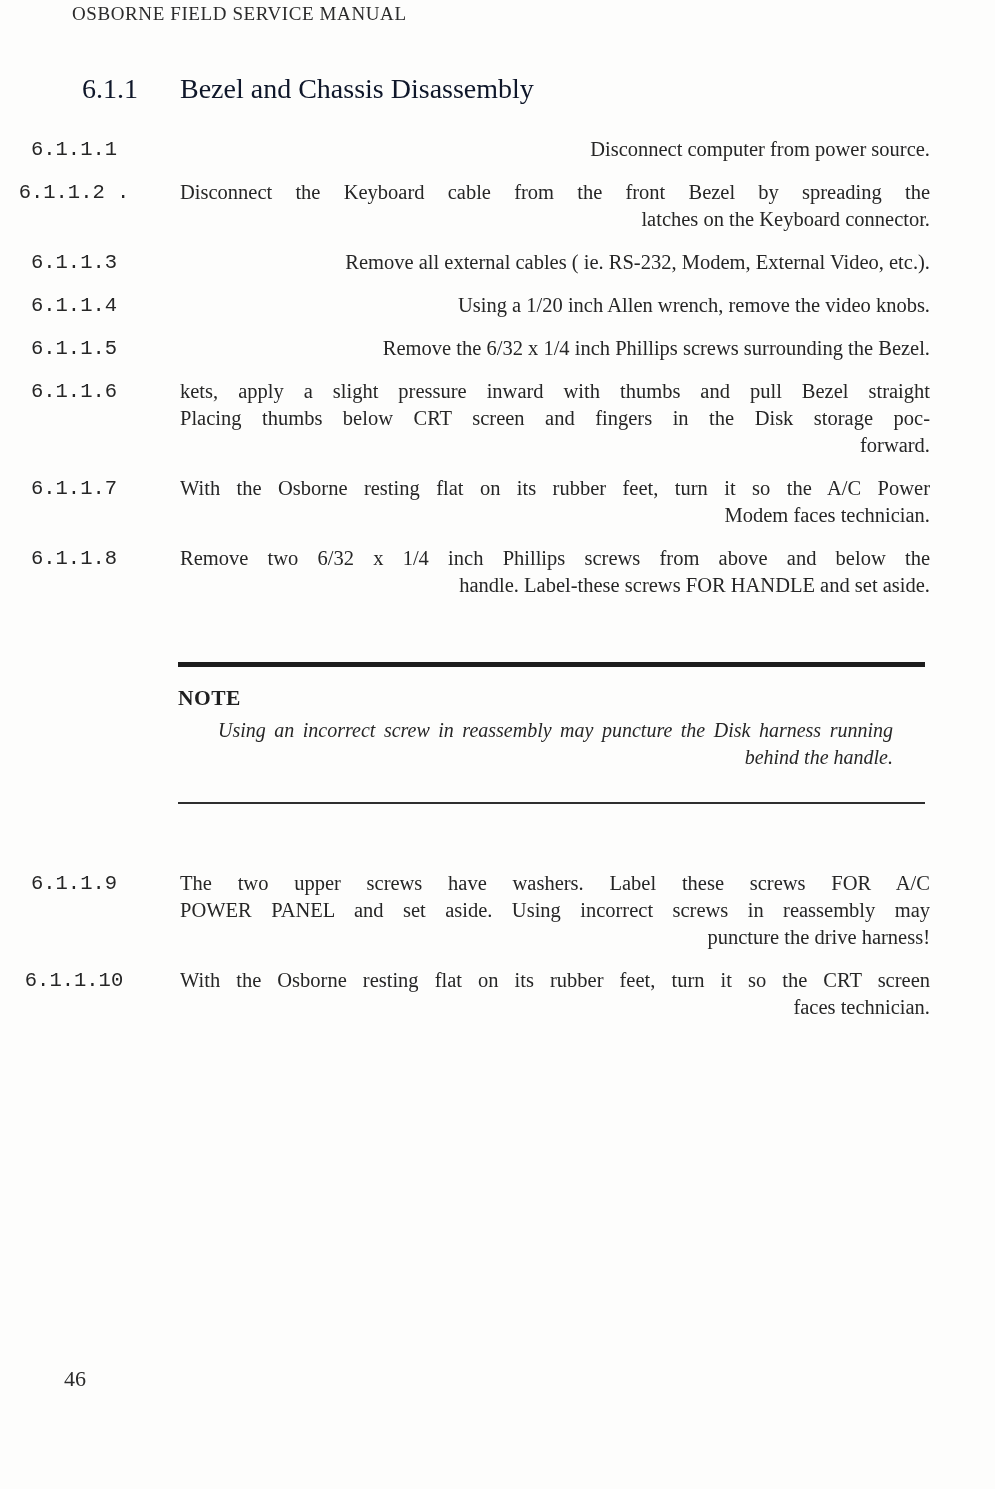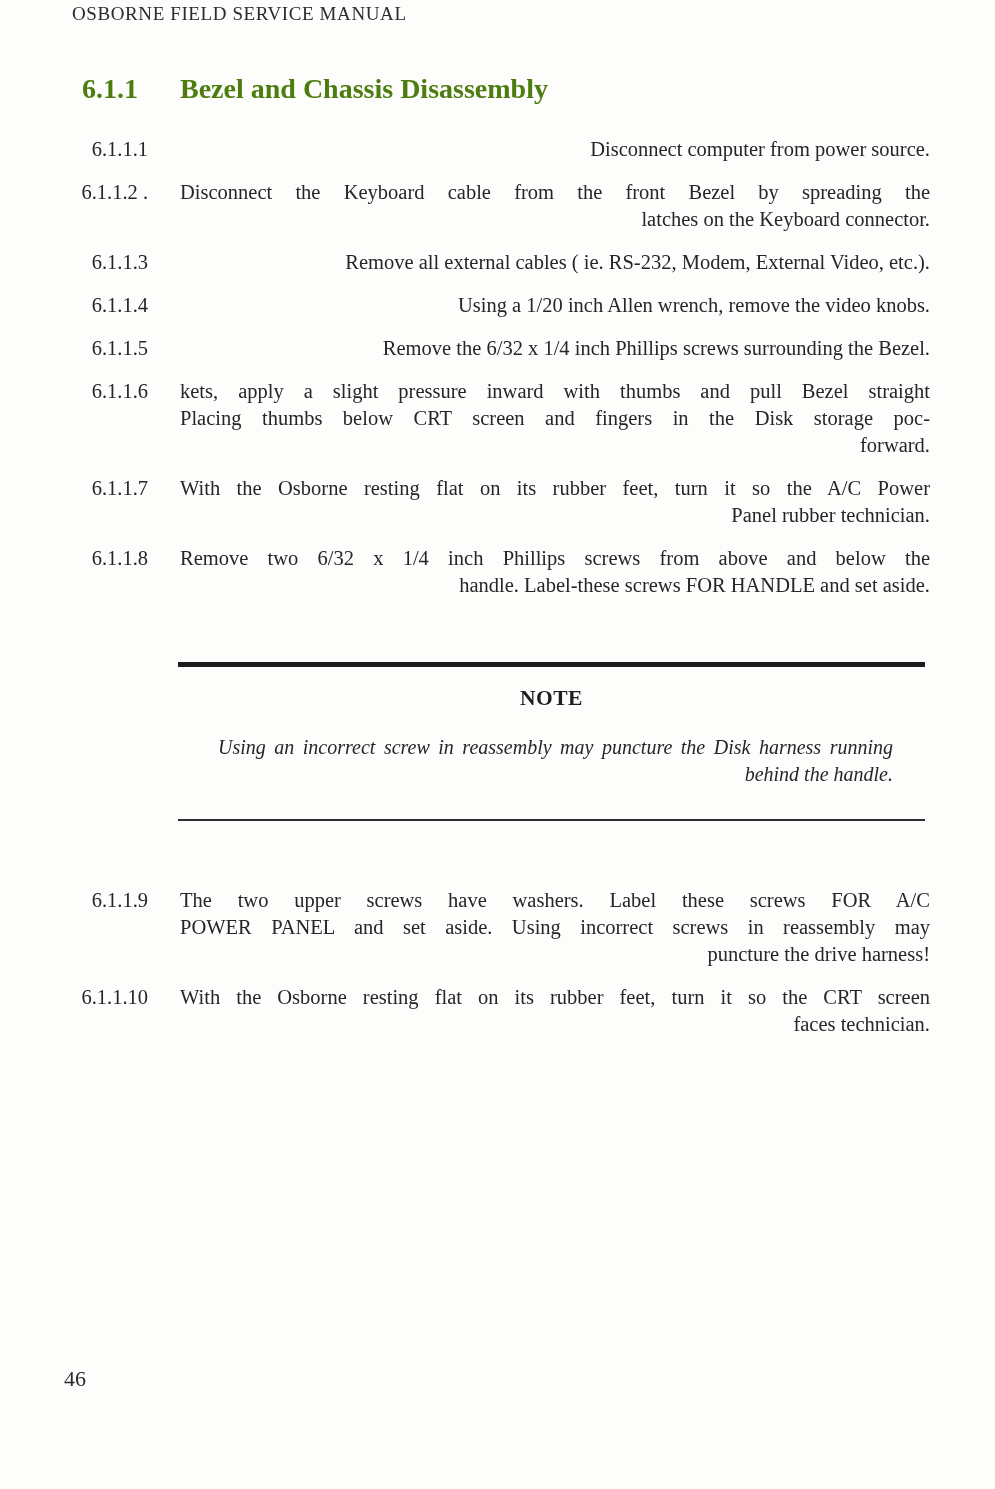--- a/index.html
+++ b/index.html
@@ -19,63 +19,64 @@
     margin-left: 72px;
     font-size: 19px;
     letter-spacing: 0.6px;
     line-height: 24px;
     color: #2b2b2b;
   }
   .section-title {
     margin-top: 46px;
     padding-left: 82px;
     font-size: 28px;
-    font-weight: bold;
+    font-weight: normal;
     line-height: 34px;
-    color: #4d7c0f;
+    color: #0f172a;
   }
   .section-title .sec-num {
     display: inline-block;
     width: 98px;
   }
   .steps { margin-top: 30px; }
   .step { display: flex; }
   .step + .step { margin-top: 16px; }
   .step-num {
     flex: none;
     width: 148px;
-    text-align: right;
+    text-align: center;
     font-size: 20.5px;
     line-height: 27px;
+    font-family: Liberation Mono, monospace;
   }
   .step-text {
     margin-left: 32px;
     width: 750px;
     font-size: 20.5px;
     line-height: 27px;
   }
   .ln { line-height: 27px; text-align: right; }
   .jl { text-align: justify; text-align-last: justify; white-space: nowrap; }
   .note {
     margin: 63px 0 66px 178px;
     width: 747px;
     border-top: 5px solid #1d1d1d;
     border-bottom: 2px solid #2e2e2e;
     padding: 17px 0 31px 0;
   }
   .note-title {
-    text-align: center;
+    text-align: left;
     font-weight: bold;
     font-size: 21.5px;
     line-height: 28px;
     letter-spacing: 0.5px;
     color: #1f1f1f;
   }
   .note-body {
-    margin: 22px 0 0 40px;
+    margin: 5px 0 0 40px;
     width: 675px;
     font-style: italic;
     font-size: 20px;
   }
   .note-body .ln { line-height: 27px; }
   .page-number {
     position: absolute;
     left: 64px;
     top: 1366px;
     font-size: 22px;
@@ -130,21 +131,21 @@
         <div class="step-text">
           <div class="ln jl">kets, apply a slight pressure inward with thumbs and pull Bezel straight</div>
           <div class="ln jl">Placing thumbs below CRT screen and fingers in the Disk storage poc-</div>
           <div class="ln">forward.</div>
         </div>
       </div>
       <div class="step">
         <div class="step-num">6.1.1.7</div>
         <div class="step-text">
           <div class="ln jl">With the Osborne resting flat on its rubber feet, turn it so the A/C Power</div>
-          <div class="ln">Panel rubber technician.</div>
+          <div class="ln">Modem faces technician.</div>
         </div>
       </div>
       <div class="step">
         <div class="step-num">6.1.1.8</div>
         <div class="step-text">
           <div class="ln jl">Remove two 6/32 x 1/4 inch Phillips screws from above and below the</div>
           <div class="ln">handle. Label-these screws FOR HANDLE and set aside.</div>
         </div>
       </div>
     </div>

